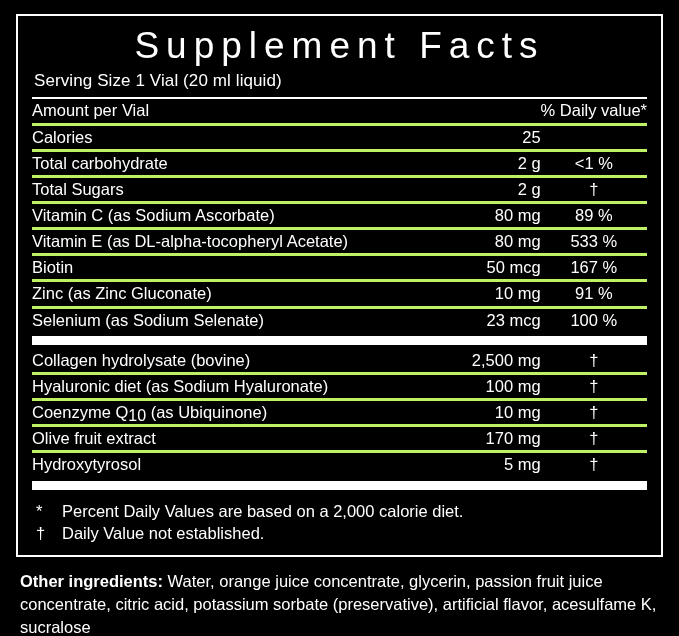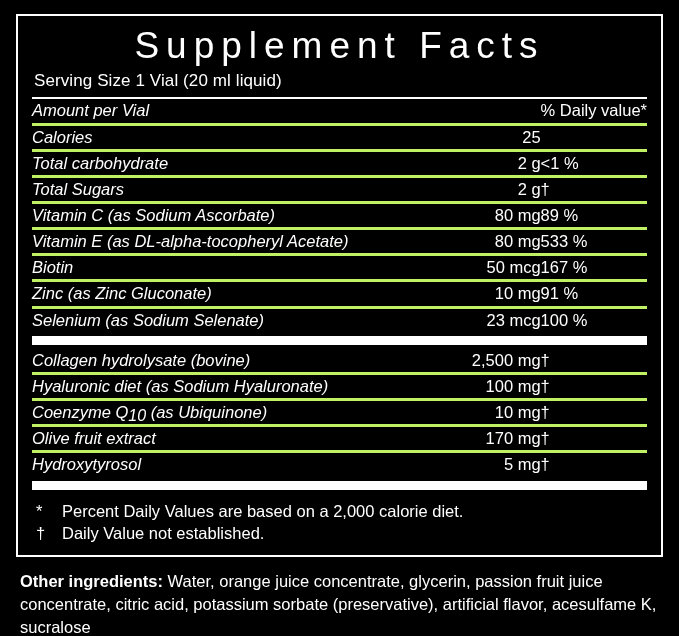--- a/index.html
+++ b/index.html
@@ -49,29 +49,28 @@
   }
   table.facts td {
     padding: 1px 0 1px 0;
     vertical-align: bottom;
     line-height: 1.28;
     white-space: nowrap;
   }
   td.name {
     text-align: left;
     padding-left: 2px;
-    font-style: italic;
   }
   td.amount {
     text-align: right;
     padding-right: 42px;
     width: 1%;
   }
   td.dv {
-    text-align: left;
+    text-align: center;
     width: 1%;
     padding-right: 3px;
   }
   tr.hdr td {
     padding-bottom: 2px;
   }
   .rule-thin {
     border-top: 3px solid #bef264;
   }
   .rule-med {

